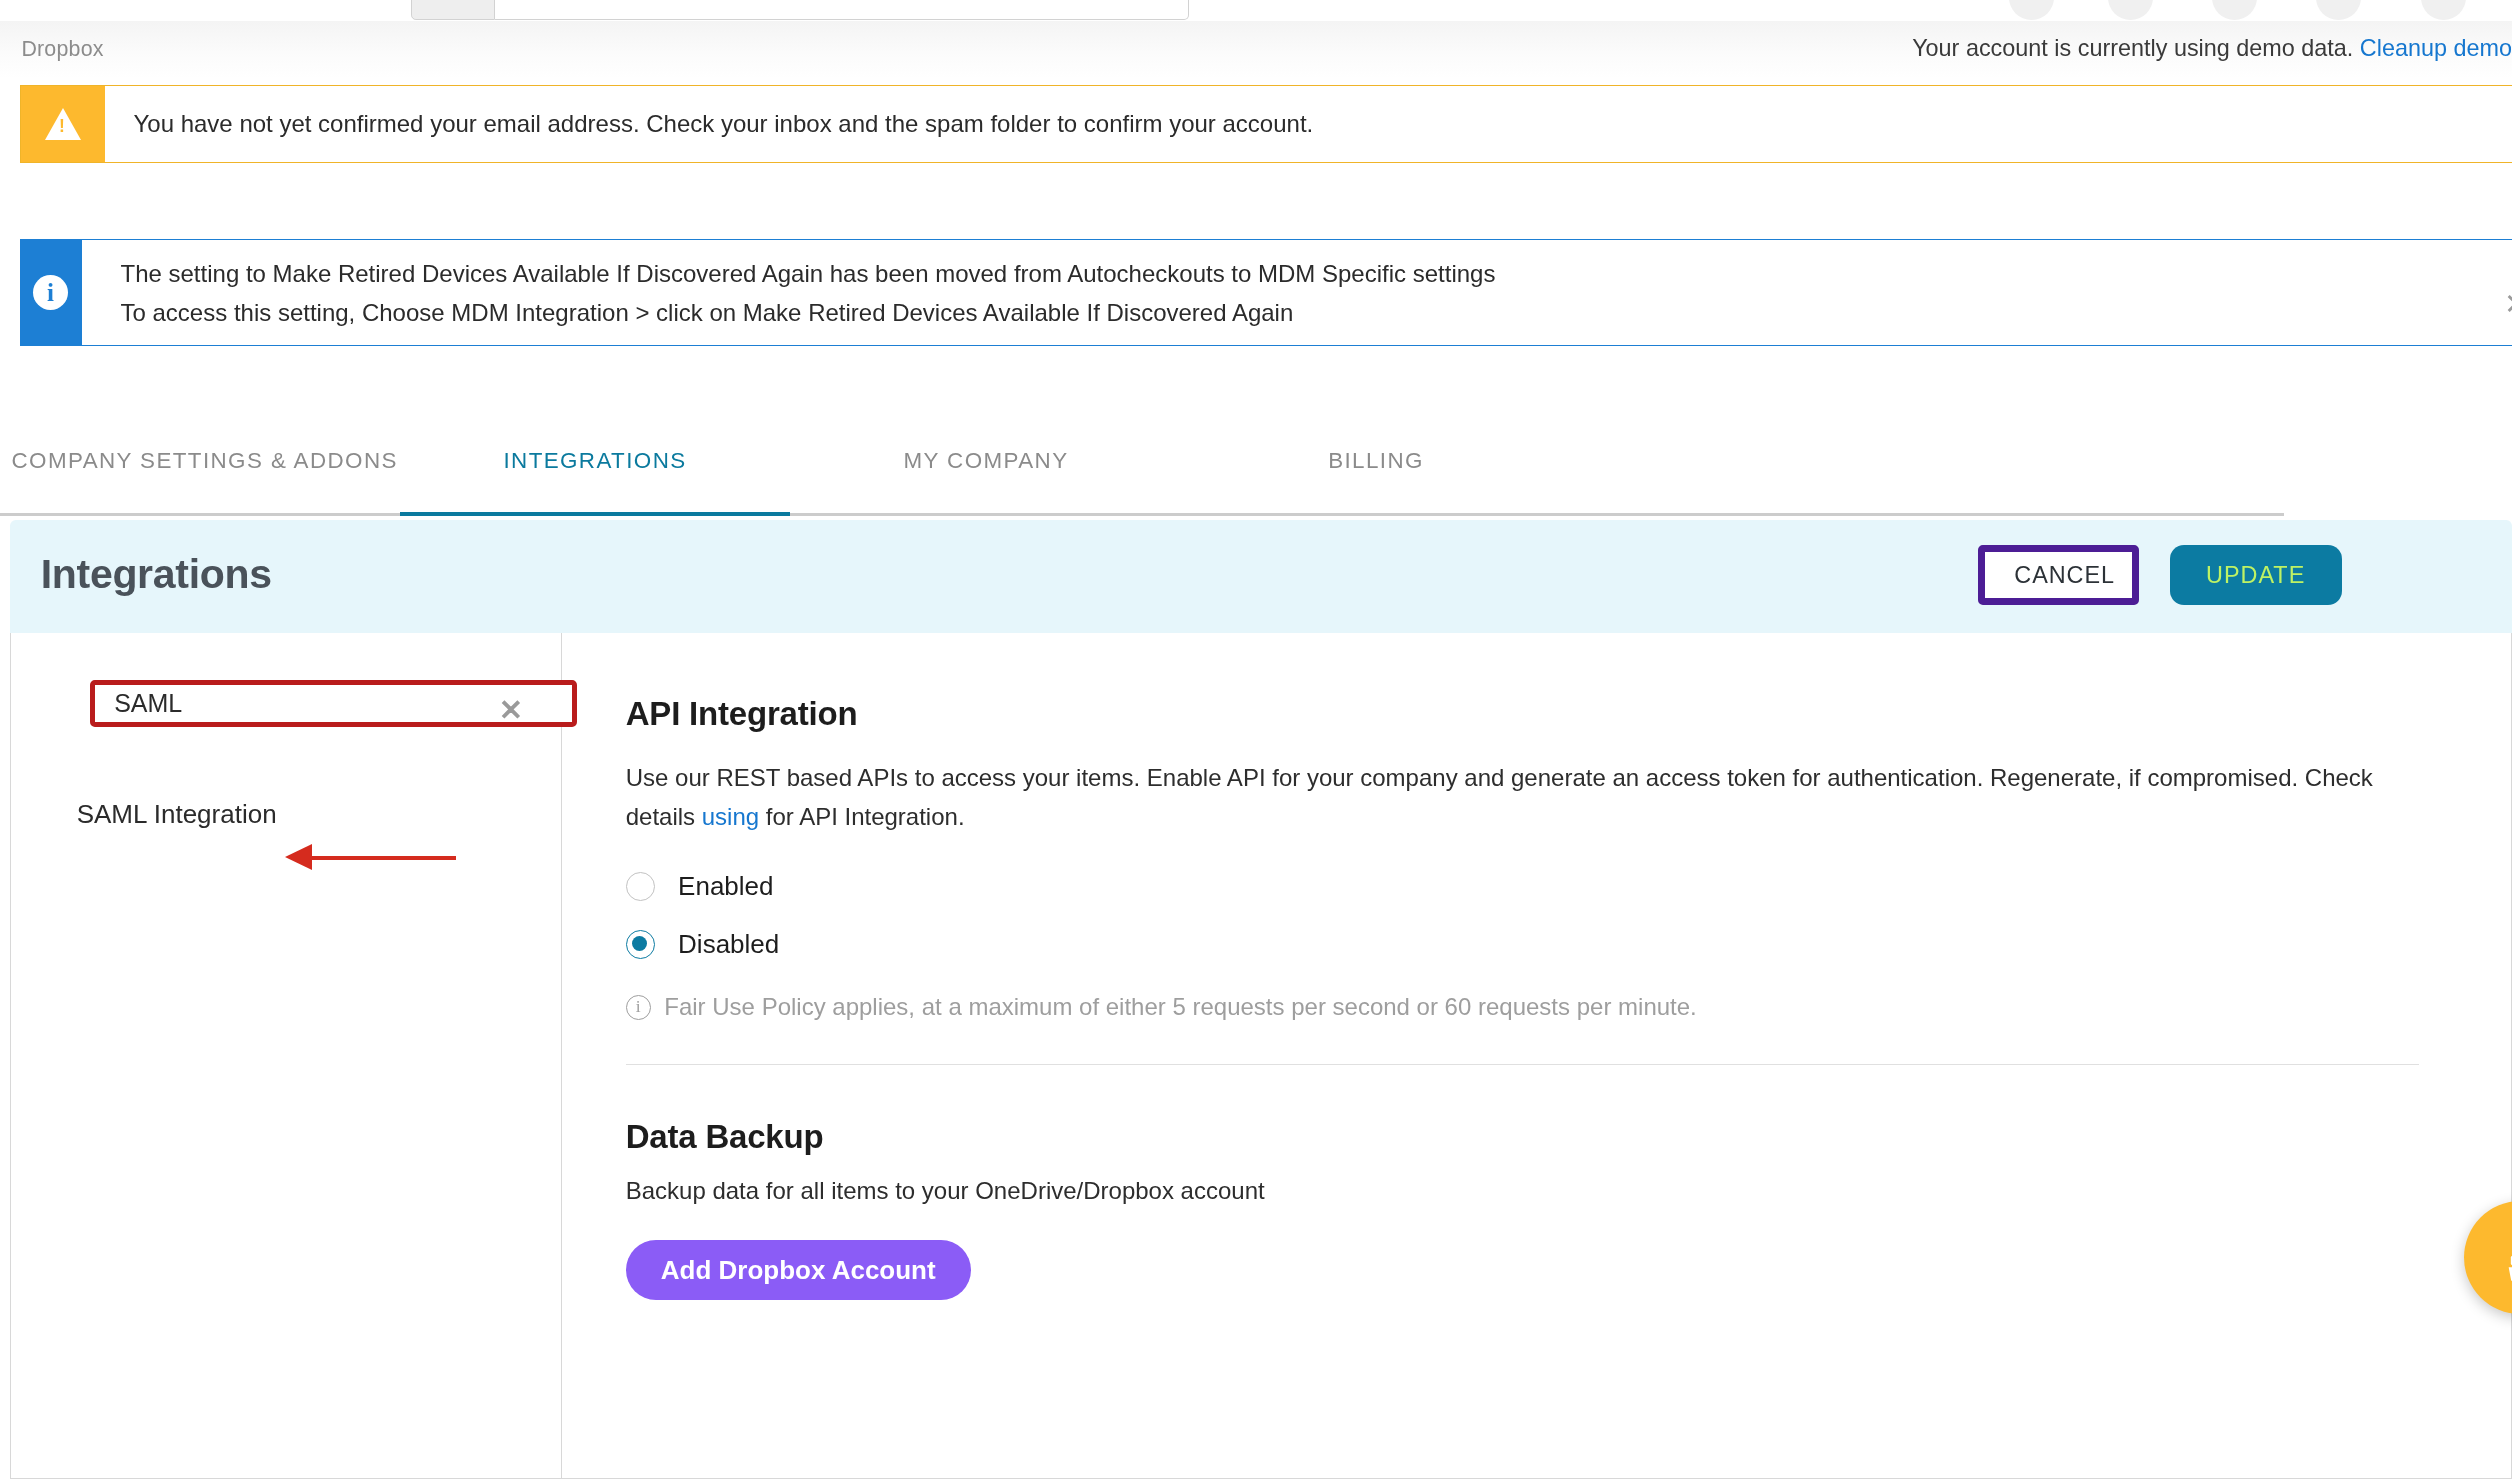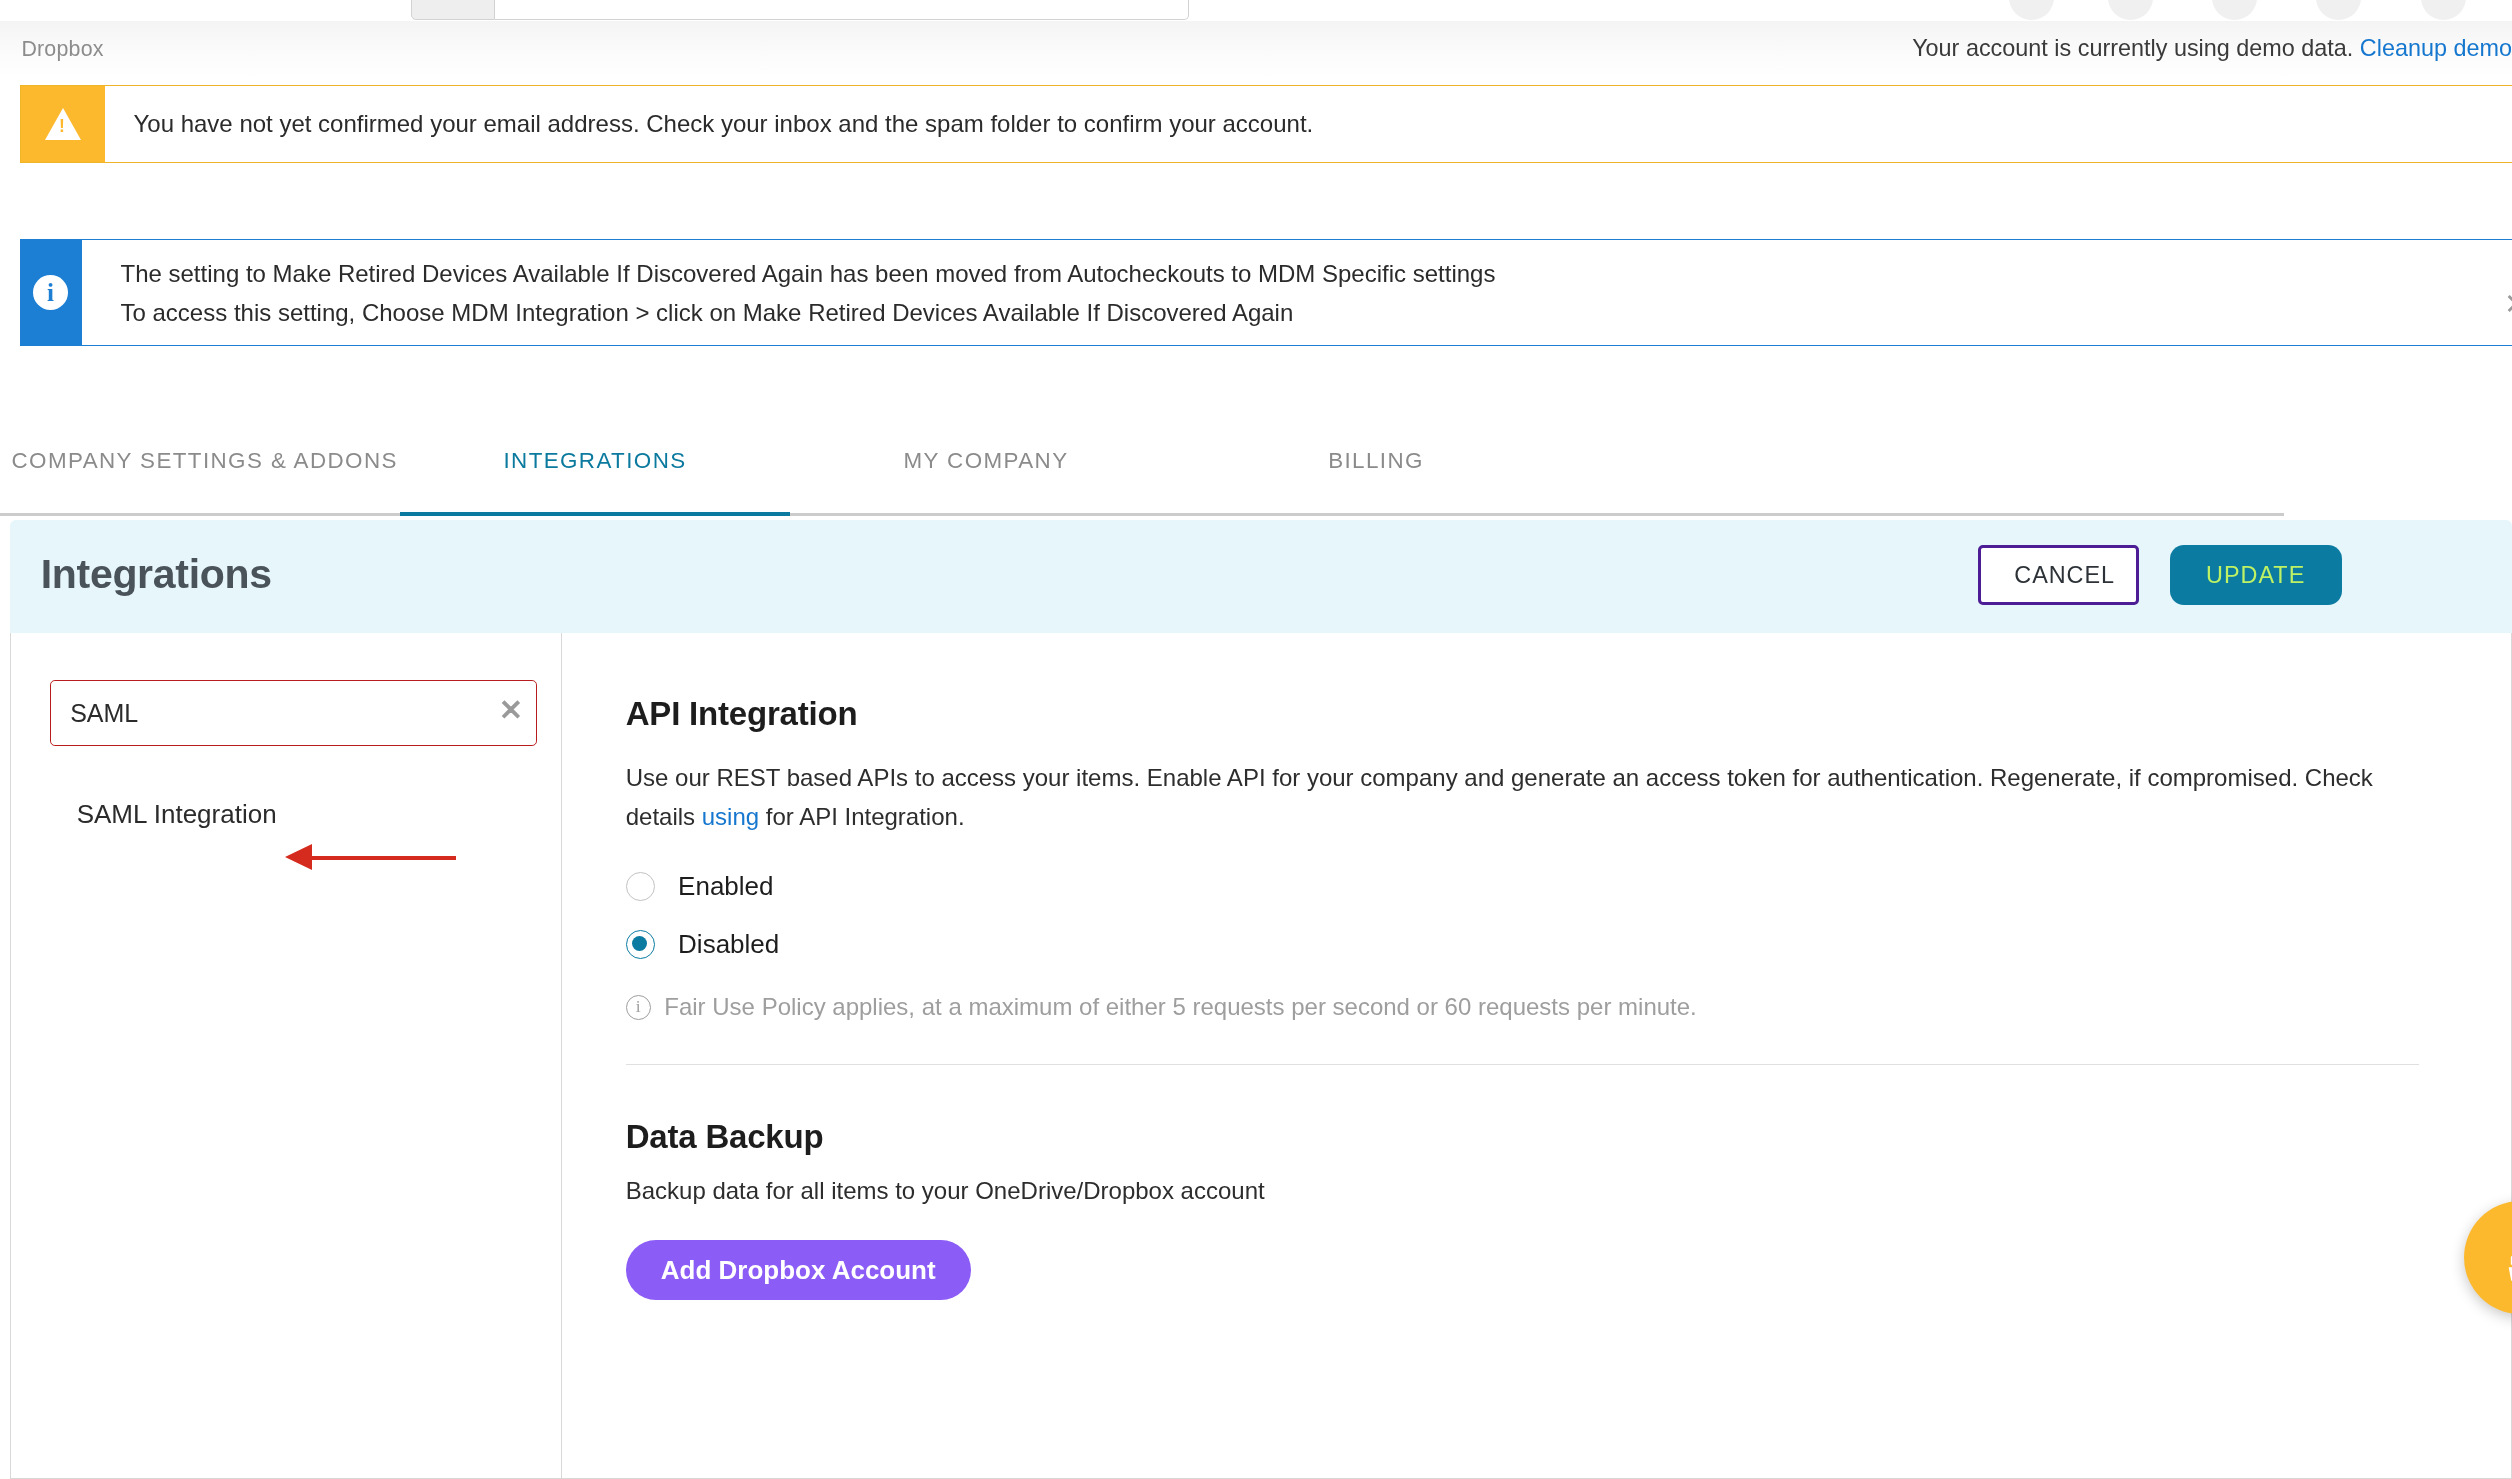--- a/index.html
+++ b/index.html
@@ -226,21 +226,21 @@
     font-size: 41px;
     font-weight: bold;
     color: #4a525a;
     letter-spacing: -0.3px;
   }
   .btn-cancel {
     position: absolute;
     right: 373px; top: 25px;
     width: 161px; height: 60px;
     background: #ffffff;
-    border: 3px solid #4c1d95;
+    border: 7px solid #4c1d95;
     border-radius: 4.9px;
     font-size: 23.4px;
     letter-spacing: 1px;
     color: #2c3237;
     display: flex;
     align-items: center;
     justify-content: center;
     cursor: pointer;
     font-family: "Liberation Sans", sans-serif;
     padding-left: 13px;
@@ -279,29 +279,30 @@
     border-right: 1px solid #d8d8d8;
     padding: 47px 39px 0 39px;
   }
   .search-wrap {
     position: relative;
     width: 487px;
     height: 66px;
   }
   .search-input {
     width: 100%;
-    height: 66px;
-    border: 1px solid #b91c1c;
+    height: 47px;
+    border: 5px solid #b91c1c;
     border-radius: 4.9px;
     padding: 0 55px 0 19.5px;
     font-size: 25px;
     color: #2b2b2b;
     font-family: "Liberation Sans", sans-serif;
     outline: none;
     background: #ffffff;
+    margin-left: 40px;
   }
   .search-clear {
     position: absolute;
     right: 13.6px; top: 15.6px;
     font-size: 29px;
     font-weight: bold;
     color: #9a9a9a;
     cursor: pointer;
     line-height: 1;
   }

